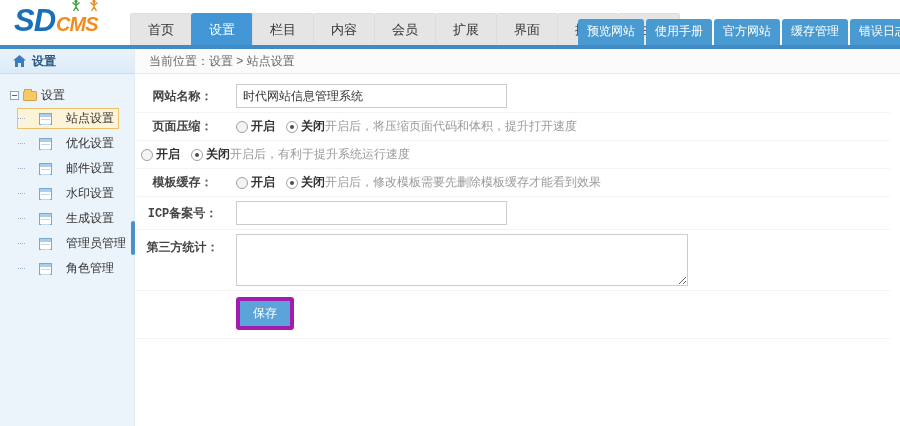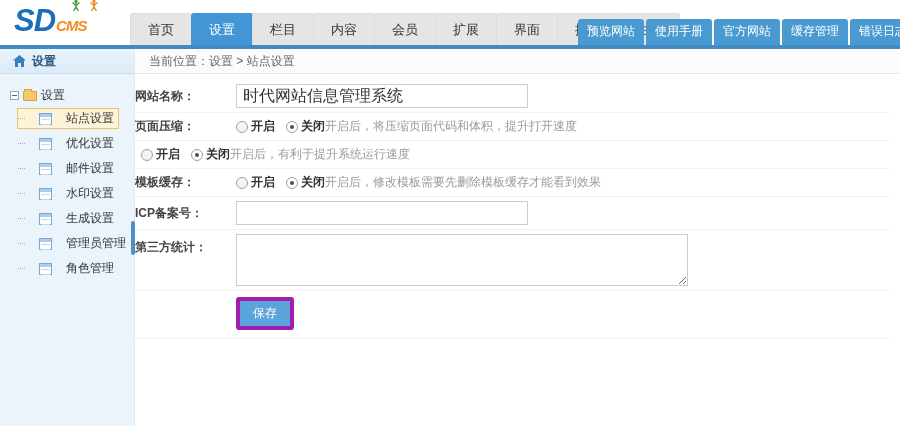--- a/index.html
+++ b/index.html
@@ -4,21 +4,21 @@
 <style>
   * { box-sizing: border-box; margin: 0; padding: 0; }
   html,body { width:900px; height:426px; overflow:hidden; background:#fff;
     font-family:"Liberation Sans","DejaVu Sans",sans-serif; font-size:12px; color:#333; }
 
   
   .header { position:relative; height:45px; background:#fff; }
   .logo { position:absolute; left:14px; top:3px; font-style:italic; font-weight:bold;
     letter-spacing:-1px; white-space:nowrap; }
   .logo-sd { font-size:31px; color:#1a6fba; }
-  .logo-cms { font-size:15px; color:#f28c1e; margin-left:1px;text-align:right; }
+  .logo-cms { font-size:20px; color:#f28c1e; margin-left:1px;text-align:right; }
   .logo-figs { position:absolute; left:56px; top:-4px; }
 
   .nav-tabs { position:absolute; left:130px; bottom:0; display:flex; align-items:flex-end; }
   .tab { padding:7px 17px 6px; background:#e5e5e5; border:1px solid #ddd; border-bottom:none;
     margin-right:-1px; font-size:13px; color:#333; cursor:pointer; border-radius:3px 3px 0 0; }
   .tab.active { background:#4296d5; border-color:#4296d5; color:#fff; }
 
   .quick-links { position:absolute; right:-16px; bottom:0; display:flex; gap:2px; }
   .quick-btn { background:#4a9ad2; color:#fff; padding:4px 9px 5px; font-size:12px;
     border-radius:3px 3px 0 0; cursor:pointer; white-space:nowrap; }
@@ -57,23 +57,23 @@
     background:#4a90c9; border-radius:2px; cursor:grab; }
 
   
   .main { flex:1; display:flex; flex-direction:column; background:#fff; overflow:hidden; }
   .breadcrumb { height:25px; line-height:24px; padding-left:14px; background:#fbfbfb;
     border-bottom:1px solid #e8e8e8; color:#666; }
 
   .form { padding-top:6px; }
   .form-row { display:flex; align-items:center; border-bottom:1px solid #f3f3f3;
     margin-right:10px; padding:4px 0; min-height:28px; }
-  .form-label { width:95px; text-align:left; font-weight:bold; color:#444; flex-shrink:0; }
+  .form-label { width:95px; text-align:center; font-weight:bold; color:#444; flex-shrink:0;font-family:Liberation Mono, monospace; }
   .form-control { margin-left:6px; display:flex; align-items:center; flex-wrap:nowrap; }
-  .text-input { width:292px; height:24px; border:1px solid #ccc; padding:0 6px; font-size:16px;
+  .text-input { width:271px; height:24px; border:1px solid #ccc; padding:0 6px; font-size:12px;
     color:#333; font-family:inherit; }
   .radio { width:12px; height:12px; border:1px solid #a0a0a0; border-radius:50%; background:#f4f4f4;
     display:inline-block; position:relative; margin-right:3px; cursor:pointer; flex-shrink:0; }
   .radio.checked { background:#fff; }
   .radio.checked::after { content:''; position:absolute; left:3px; top:3px; width:4px; height:4px;
     background:#4d4d4d; border-radius:50%; }
   .opt-label { font-weight:bold; color:#333; margin-right:11px; cursor:pointer; }
   .opt-label.tight { margin-right:0; }
   .hint { color:#9a9a9a; font-weight:normal; }
   .row-tall { align-items:flex-start; }

